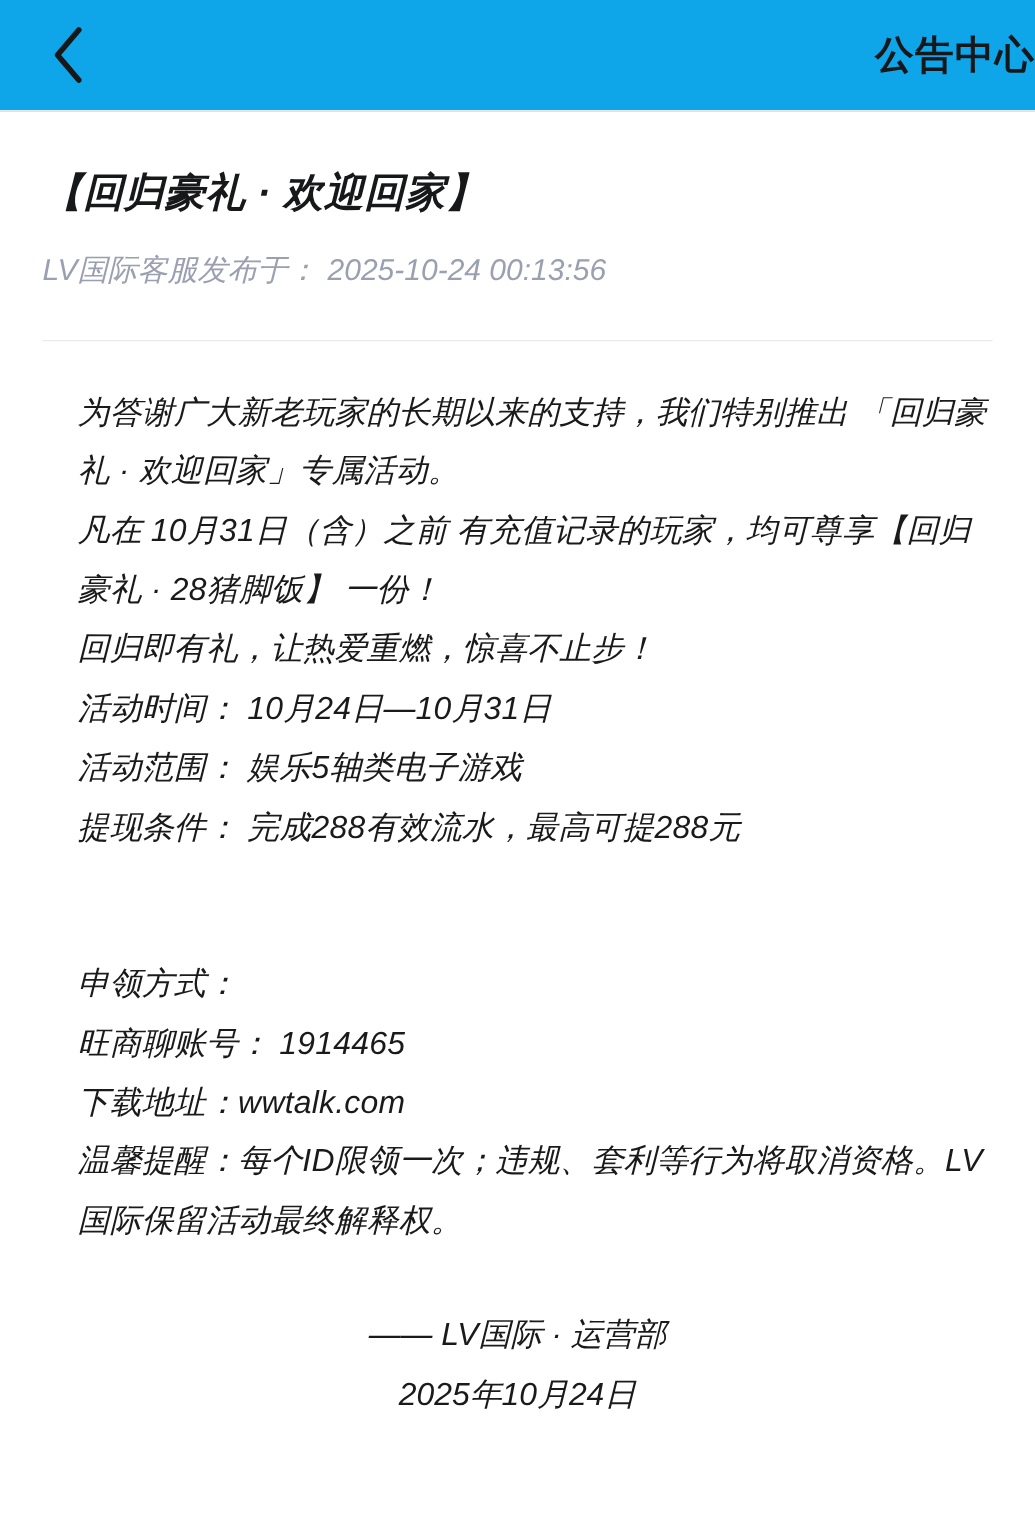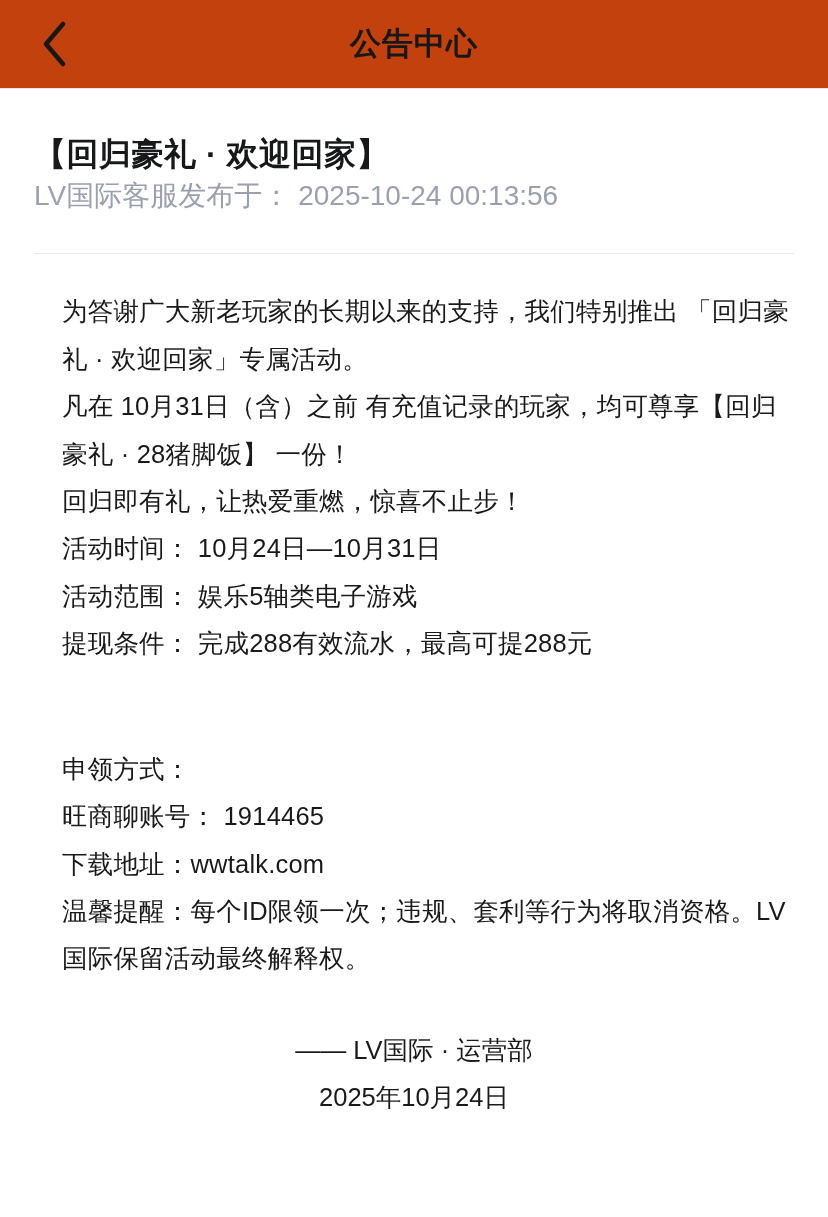--- a/index.html
+++ b/index.html
@@ -14,22 +14,22 @@
     color: #1a1a1a;
     overflow: hidden;
   }
 
   
   .header {
     position: relative;
     height: 88px;
     display: flex;
     align-items: center;
-    justify-content: center;
-    background: #c2410c;
+    justify-content: flex-end;
+    background: #0ea5e9;
     border-bottom: 1px solid #e9e9ec;
   }
   .back-btn {
     position: absolute;
     left: 26px;
     top: 50%;
     transform: translateY(-50%);
     width: 56px;
     height: 56px;
     display: flex;
@@ -45,31 +45,33 @@
     font-size: 31px;
     font-weight: 700;
     letter-spacing: 1px;
     color: #17181a;
   }
 
   
   .article {
     padding: 0 34px;
     box-sizing: border-box;
+    font-style: italic;
   }
   .article-title {
     font-size: 32px;
     font-weight: 700;
     color: #17181a;
     letter-spacing: 0.5px;
     margin: 44px 0 0 0;
     line-height: 1.35;
   }
   .meta-row {
-    font-size: 28px;
+    margin-top: 24px;
+    font-size: 24px;
     color: #9aa0b0;
     line-height: 1.4;
     display: flex;
     align-items: baseline;
     flex-wrap: wrap;
   }
   .meta-author { color: #9aa0b0; }
   .meta-time { color: #9aa0b0; margin-left: 8px; }
 
   .divider {

